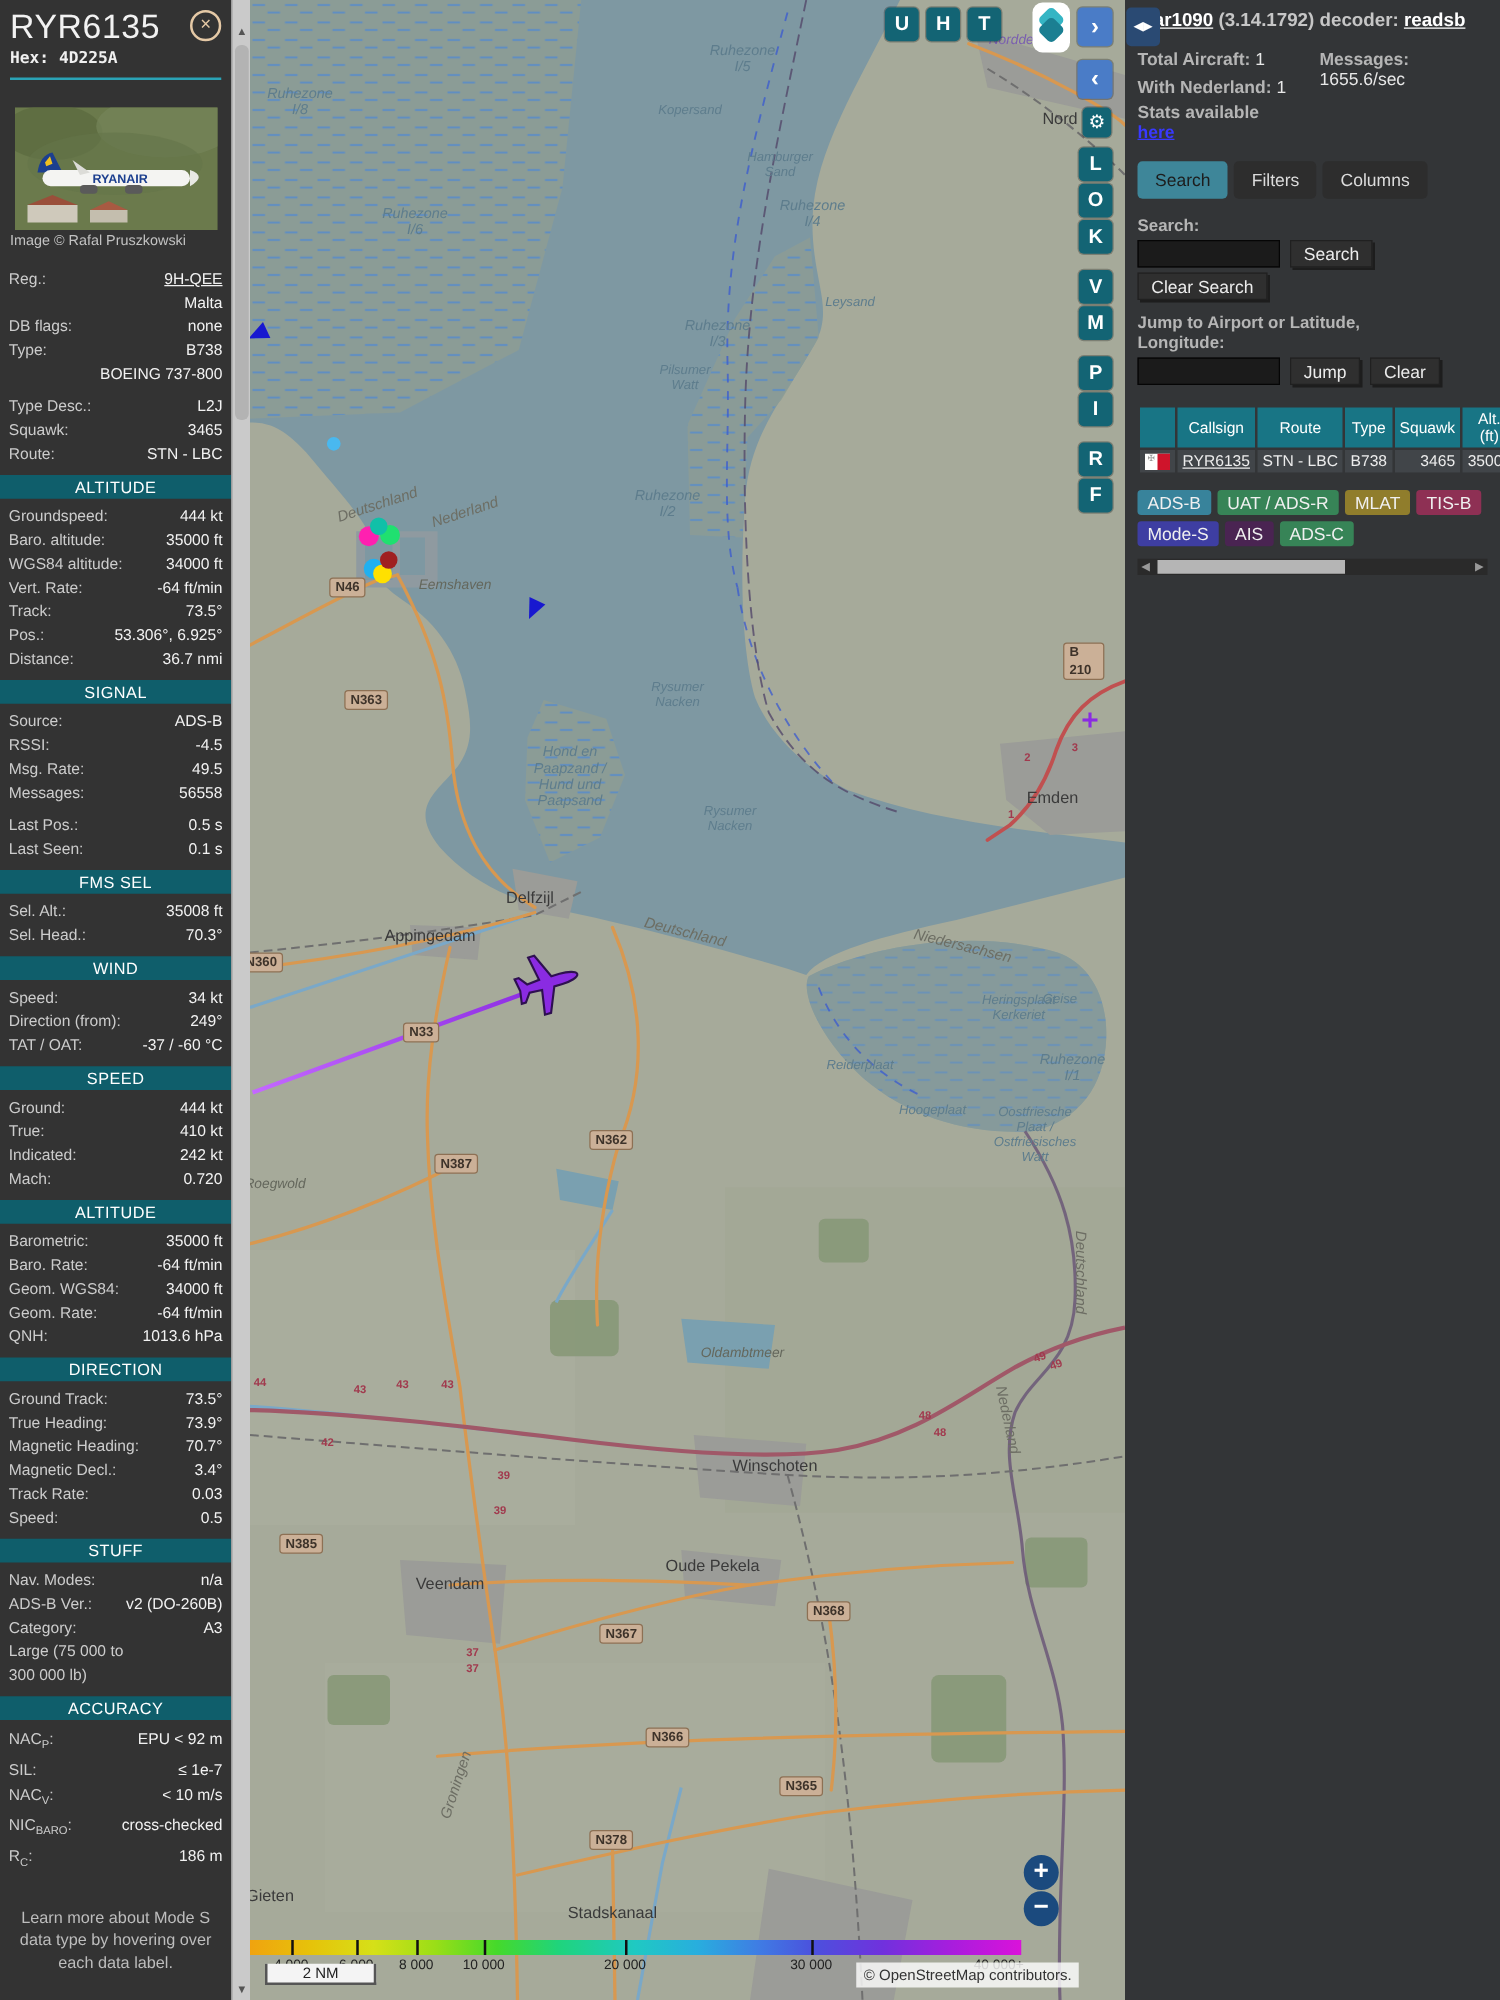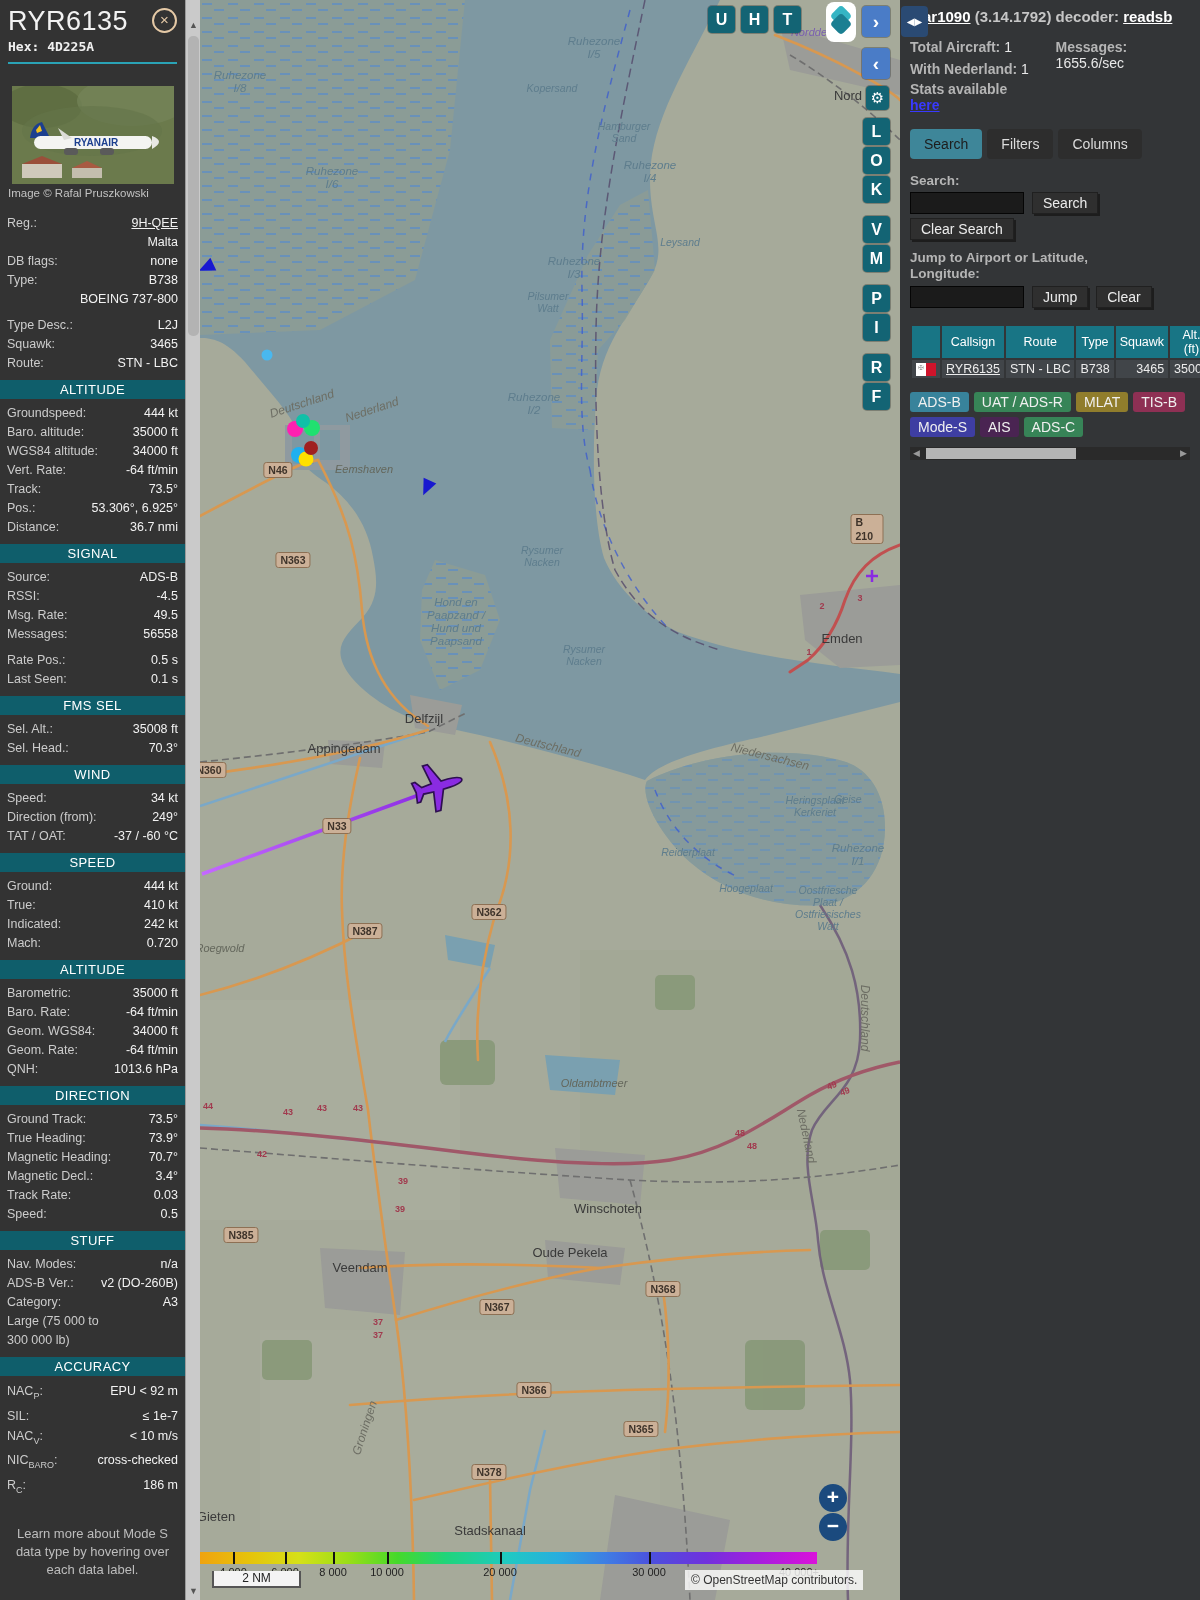--- a/index.html
+++ b/index.html
@@ -210,21 +210,21 @@
           </div>
           <div class="srow">
             <span class="lbl">Msg. Rate:</span>
             <span class="val">49.5</span>
           </div>
           <div class="srow">
             <span class="lbl">Messages:</span>
             <span class="val">56558</span>
           </div>
           <div class="srow gap">
-            <span class="lbl">Rate Pos.:</span>
+            <span class="lbl">Last Pos.:</span>
             <span class="val">0.5 s</span>
           </div>
           <div class="srow">
             <span class="lbl">Last Seen:</span>
             <span class="val">0.1 s</span>
           </div>
         </div>
         <div class="sec-head">FMS SEL</div>
         <div>
           <div class="srow">
@@ -549,21 +549,21 @@
         <div class="mlab border" style="left: 570px; top: 757px; transform: translate(-50%, -50%) rotate(14deg);">Niedersachsen</div>
         <div class="mlab border" style="left: 664px; top: 1018px; transform: translate(-50%, -50%) rotate(90deg);">Deutschland</div>
         <div class="mlab border" style="left: 606px; top: 1136px; transform: translate(-50%, -50%) rotate(78deg);">Nederland</div>
         <div class="mlab border" style="left: 165px; top: 1428px; transform: translate(-50%, -50%) rotate(-72deg);">Groningen</div>
         <div class="mlab purple" style="left: 616px; top: 32px; transform: translate(-50%, -50%) rotate(0deg);">Norddeich</div>
         <div class="mlab town" style="left: 648px; top: 95px; transform: translate(-50%, -50%) rotate(0deg);">Nord</div>
         <div class="mlab area" style="left: 164px; top: 469px; transform: translate(-50%, -50%) rotate(0deg);">Eemshaven</div>
         <div class="mlab town" style="left: 642px; top: 638px; transform: translate(-50%, -50%) rotate(0deg);">Emden</div>
         <div class="mlab town" style="left: 224px; top: 718px; transform: translate(-50%, -50%) rotate(0deg);">Delfzijl</div>
         <div class="mlab town" style="left: 144px; top: 748px; transform: translate(-50%, -50%) rotate(0deg);">Appingedam</div>
-        <div class="mlab town" style="left: 408px; top: 1172px; transform: translate(-50%, -50%) rotate(0deg); margin-top: 36px;">Winschoten</div>
+        <div class="mlab town" style="left: 420px; top: 1172px; transform: translate(-50%, -50%) rotate(0deg);">Winschoten</div>
         <div class="mlab town" style="left: 160px; top: 1267px; transform: translate(-50%, -50%) rotate(0deg);">Veendam</div>
         <div class="mlab town" style="left: 370px; top: 1252px; transform: translate(-50%, -50%) rotate(0deg);">Oude Pekela</div>
         <div class="mlab town" style="left: 290px; top: 1530px; transform: translate(-50%, -50%) rotate(0deg);">Stadskanaal</div>
         <div class="mlab town" style="left: 16px; top: 1516px; transform: translate(-50%, -50%) rotate(0deg);">Gieten</div>
         <div class="mlab area" style="left: 394px; top: 1083px; transform: translate(-50%, -50%) rotate(0deg);">Oldambtmeer</div>
         <div class="mlab area" style="left: 20px; top: 948px; transform: translate(-50%, -50%) rotate(0deg);">Roegwold</div>
         <div class="mlab num" style="left: 62px; top: 1154px; transform: translate(-50%, -50%) rotate(0deg);">42</div>
         <div class="mlab num" style="left: 88px; top: 1112px; transform: translate(-50%, -50%) rotate(0deg);">43</div>
         <div class="mlab num" style="left: 122px; top: 1108px; transform: translate(-50%, -50%) rotate(0deg);">43</div>
         <div class="mlab num" style="left: 158px; top: 1108px; transform: translate(-50%, -50%) rotate(0deg);">43</div>

